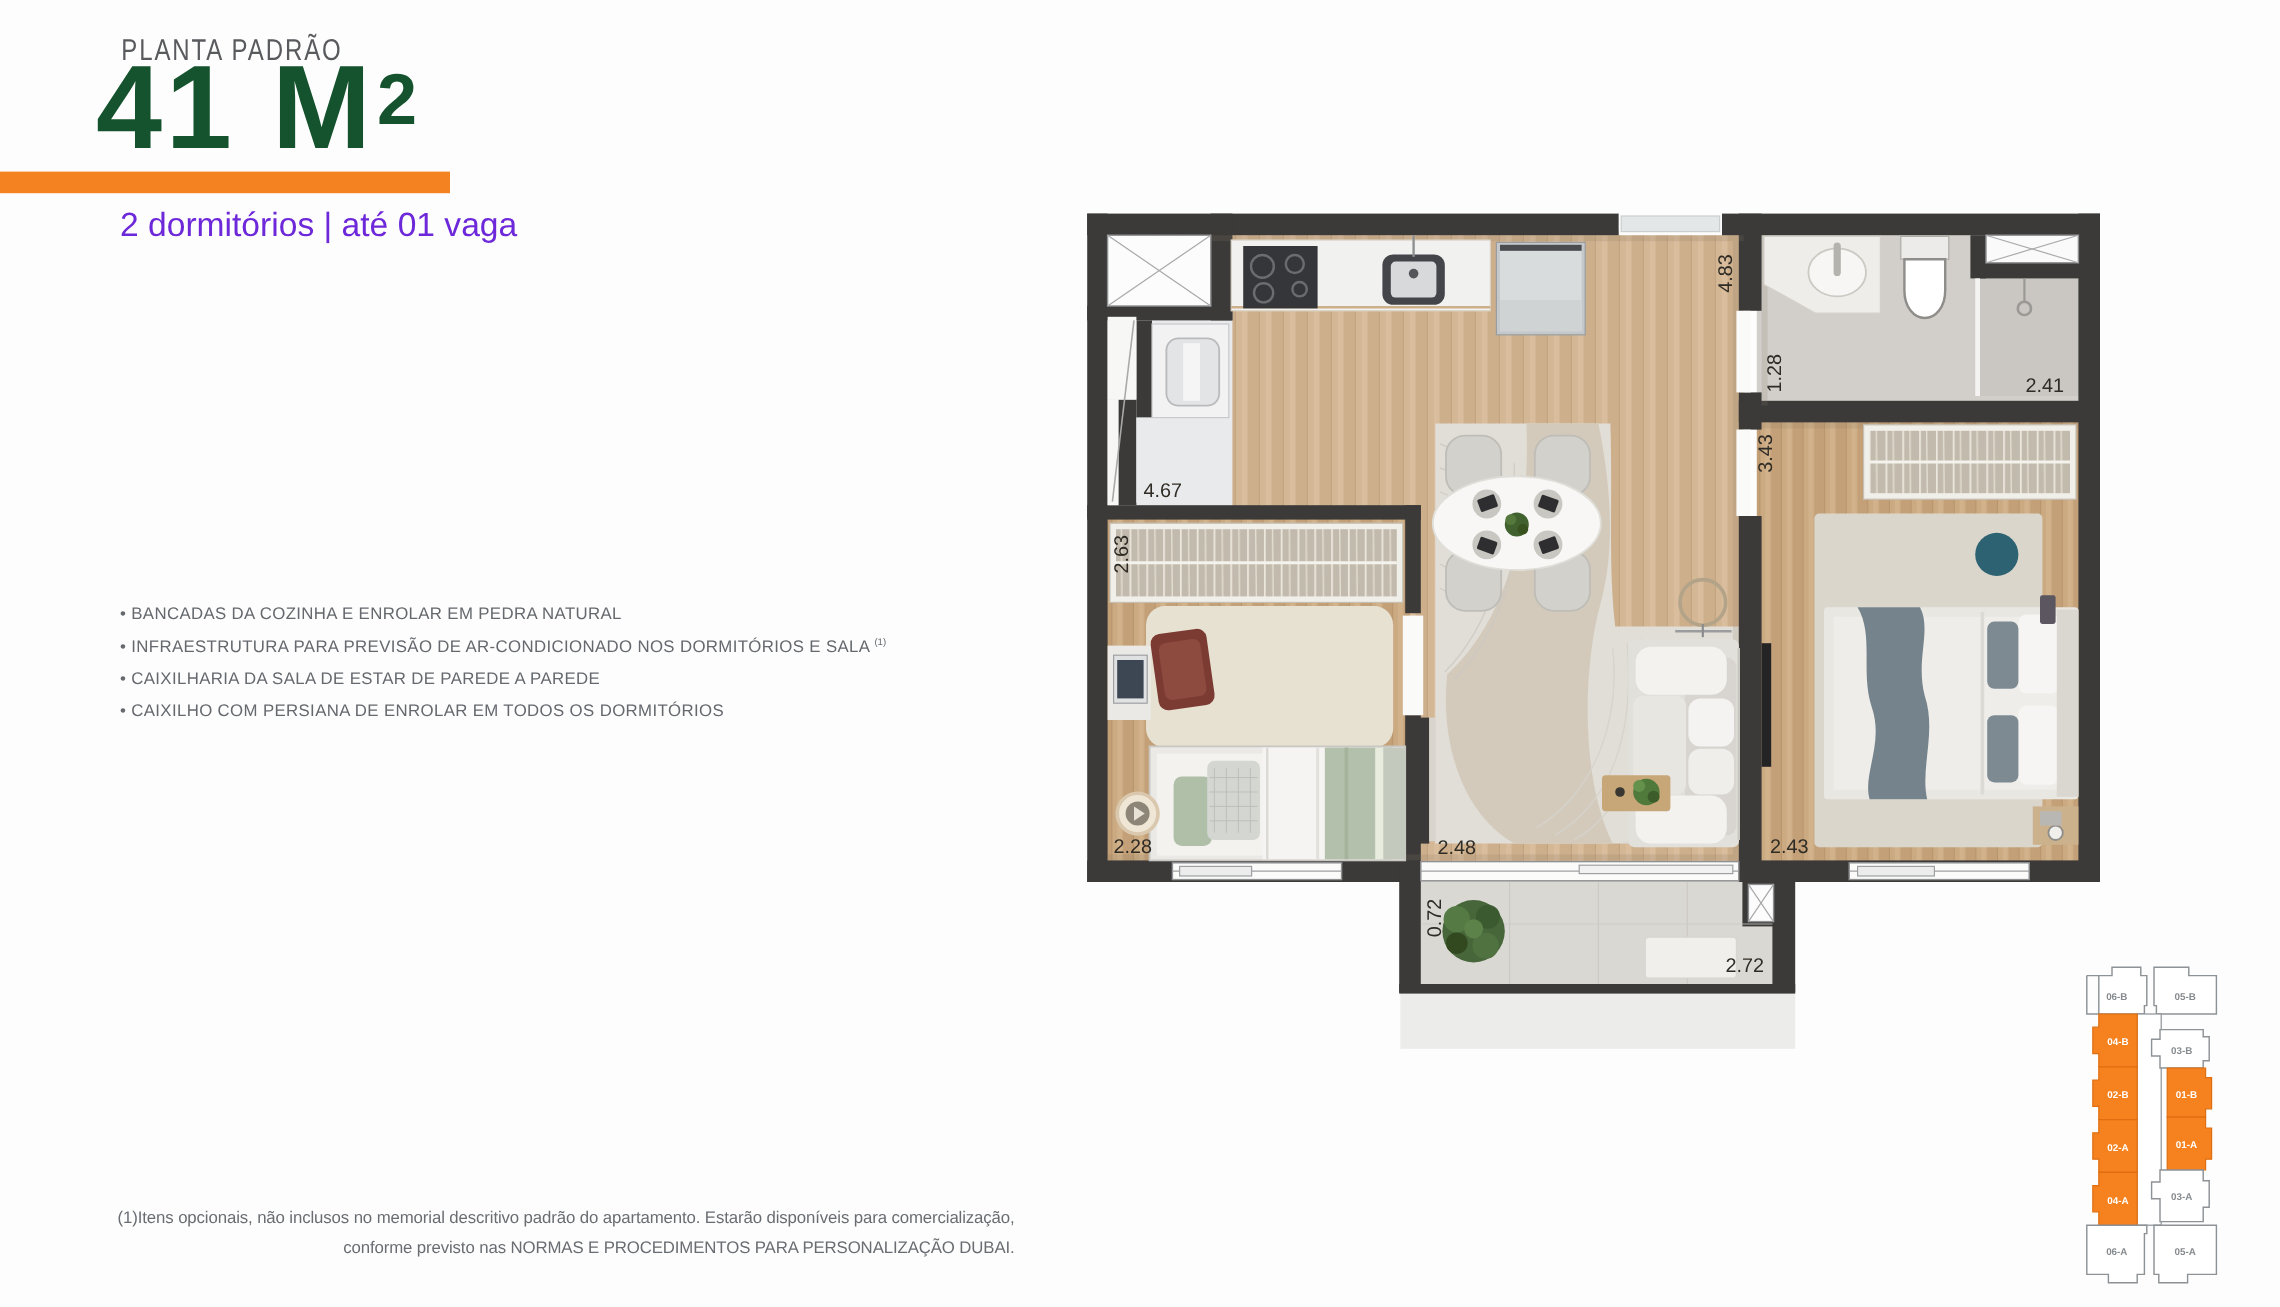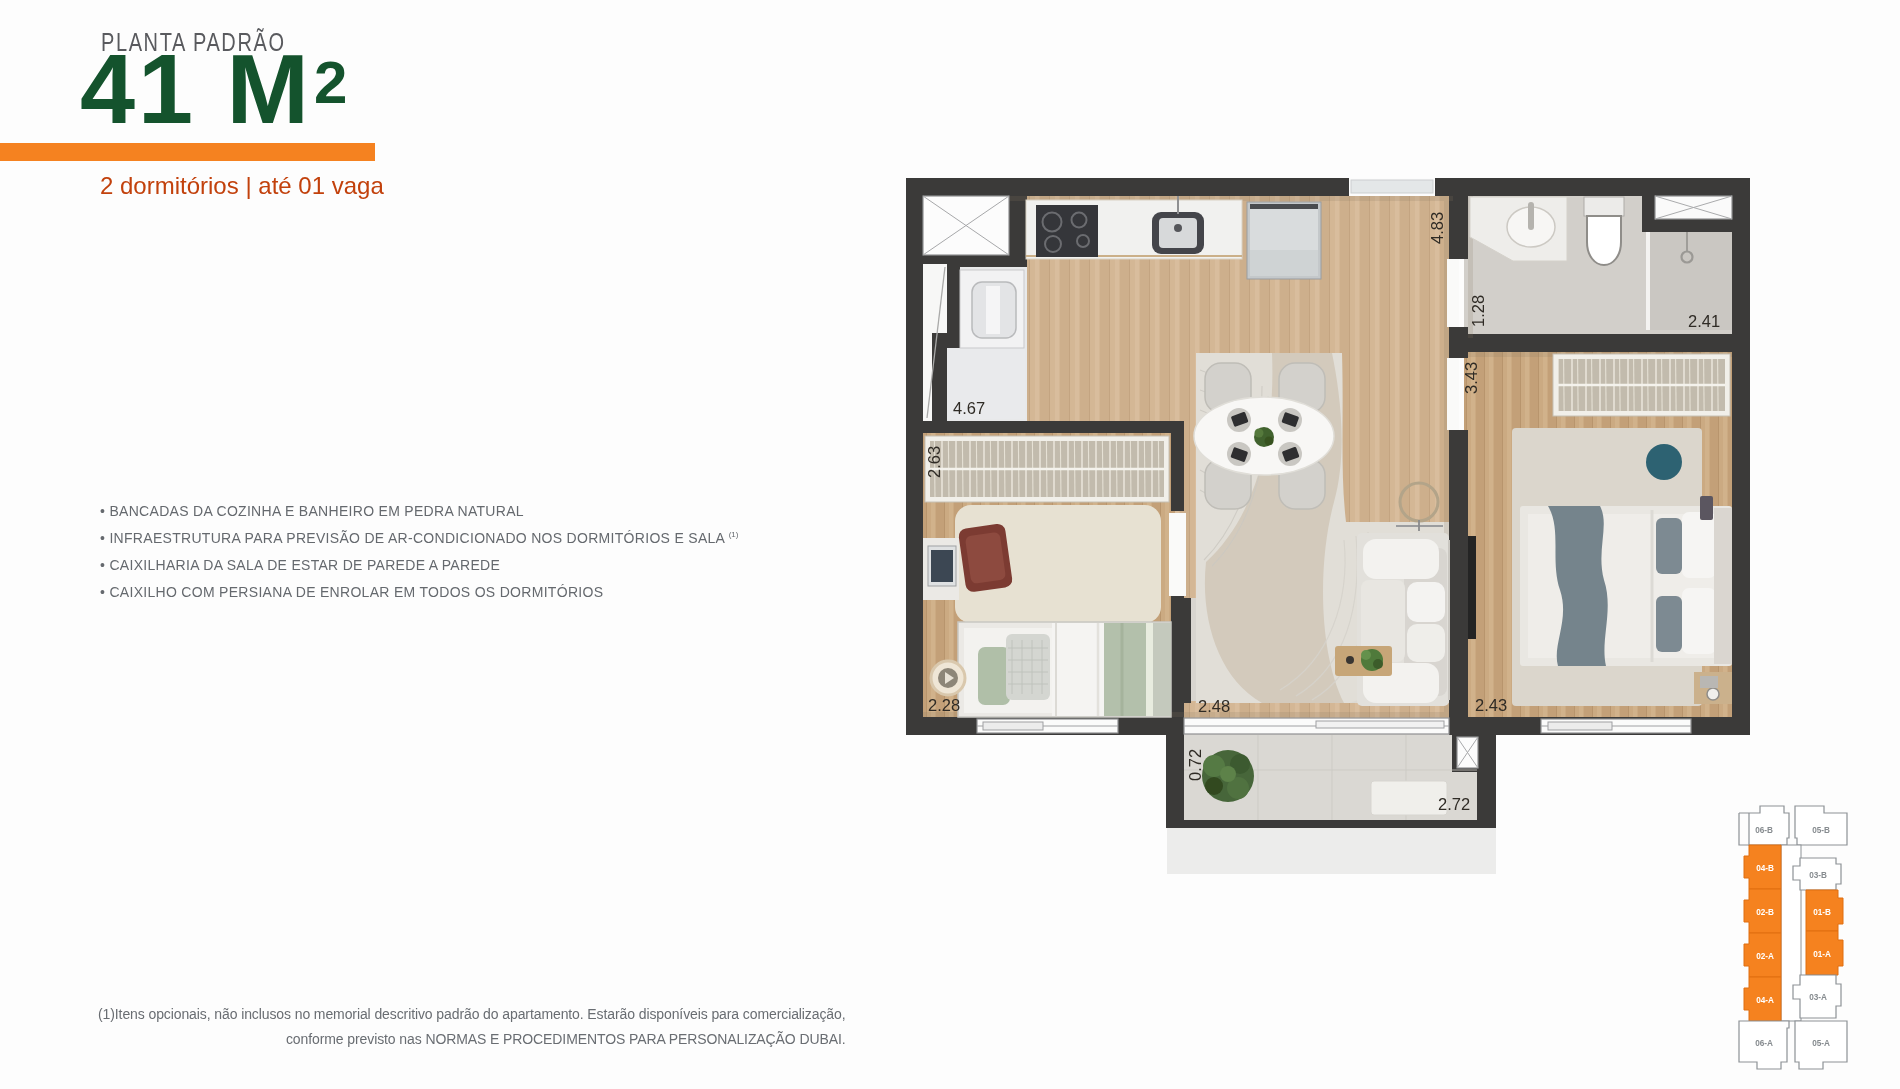--- a/index.html
+++ b/index.html
@@ -2,41 +2,41 @@
 <html lang="pt-br"><head>
 <meta charset="utf-8">
 <title>Planta Padrão 41 m²</title>
 <style>
   html,body{margin:0;padding:0;}
   body{width:1900px;height:1089px;background:#fdfdfd;font-family:"Liberation Sans",sans-serif;position:relative;overflow:hidden;}
   .kicker{position:absolute;left:101px;top:28px;font-size:25px;letter-spacing:2px;color:#595a5e;font-weight:500;transform:scaleX(0.8);transform-origin:left top;}
   .big{position:absolute;left:80px;top:32px;font-size:99px;font-weight:800;color:#14532d;letter-spacing:3px;}
   .big sup{font-size:60px;vertical-align:20px;margin-left:2px;}
   .bar{position:absolute;left:0;top:143px;width:375px;height:18px;background:#f58220;}
-  .subtitle{position:absolute;left:100px;top:172px;font-size:24px;color:#c2410c;font-weight:500;}
+  .subtitle{position:absolute;left:100px;top:172px;font-size:28px;color:#6d28d9;font-weight:500;}
   .bullets{position:absolute;left:100px;top:498px;font-size:14px;color:#65696e;letter-spacing:0.3px;line-height:27px;font-weight:500;}
   .bullets div:before{content:"• ";color:#65696e;}
   .bullets sup{font-size:8px;letter-spacing:0;line-height:0;}
   .foot{position:absolute;left:98px;top:1002px;font-size:14px;color:#696d72;line-height:25px;letter-spacing:-0.1px;text-align:right;}
   svg{position:absolute;left:0;top:0;}
   text{font-family:"Liberation Sans",sans-serif;}
 </style>
 </head>
 <body>
 
 <div class="kicker">PLANTA PADRÃO</div>
 
 <div class="big">41 M<sup>2</sup></div>
 
 <div class="bar"></div>
 
 <div class="subtitle">2 dormitórios | até 01 vaga</div>
 
 <div class="bullets">
-  <div>BANCADAS DA COZINHA E BANHEIRO EM PEDRA NATURAL</div>
+  <div>BANCADAS DA COZINHA E ENROLAR EM PEDRA NATURAL</div>
   <div>INFRAESTRUTURA PARA PREVISÃO DE AR-CONDICIONADO NOS DORMITÓRIOS E SALA <sup>(1)</sup></div>
   <div>CAIXILHARIA DA SALA DE ESTAR DE PAREDE A PAREDE</div>
   <div>CAIXILHO COM PERSIANA DE ENROLAR EM TODOS OS DORMITÓRIOS</div>
 </div>
 
 <div class="foot">(1)Itens opcionais, não inclusos no memorial descritivo padrão do apartamento. Estarão disponíveis para comercialização,<br>conforme previsto  nas NORMAS E PROCEDIMENTOS PARA PERSONALIZAÇÃO DUBAI.</div>
 
 <svg width="1900" height="1089" viewBox="0 0 1900 1089">
   <defs>
     <pattern id="wood" width="20" height="400" patternUnits="userSpaceOnUse">

